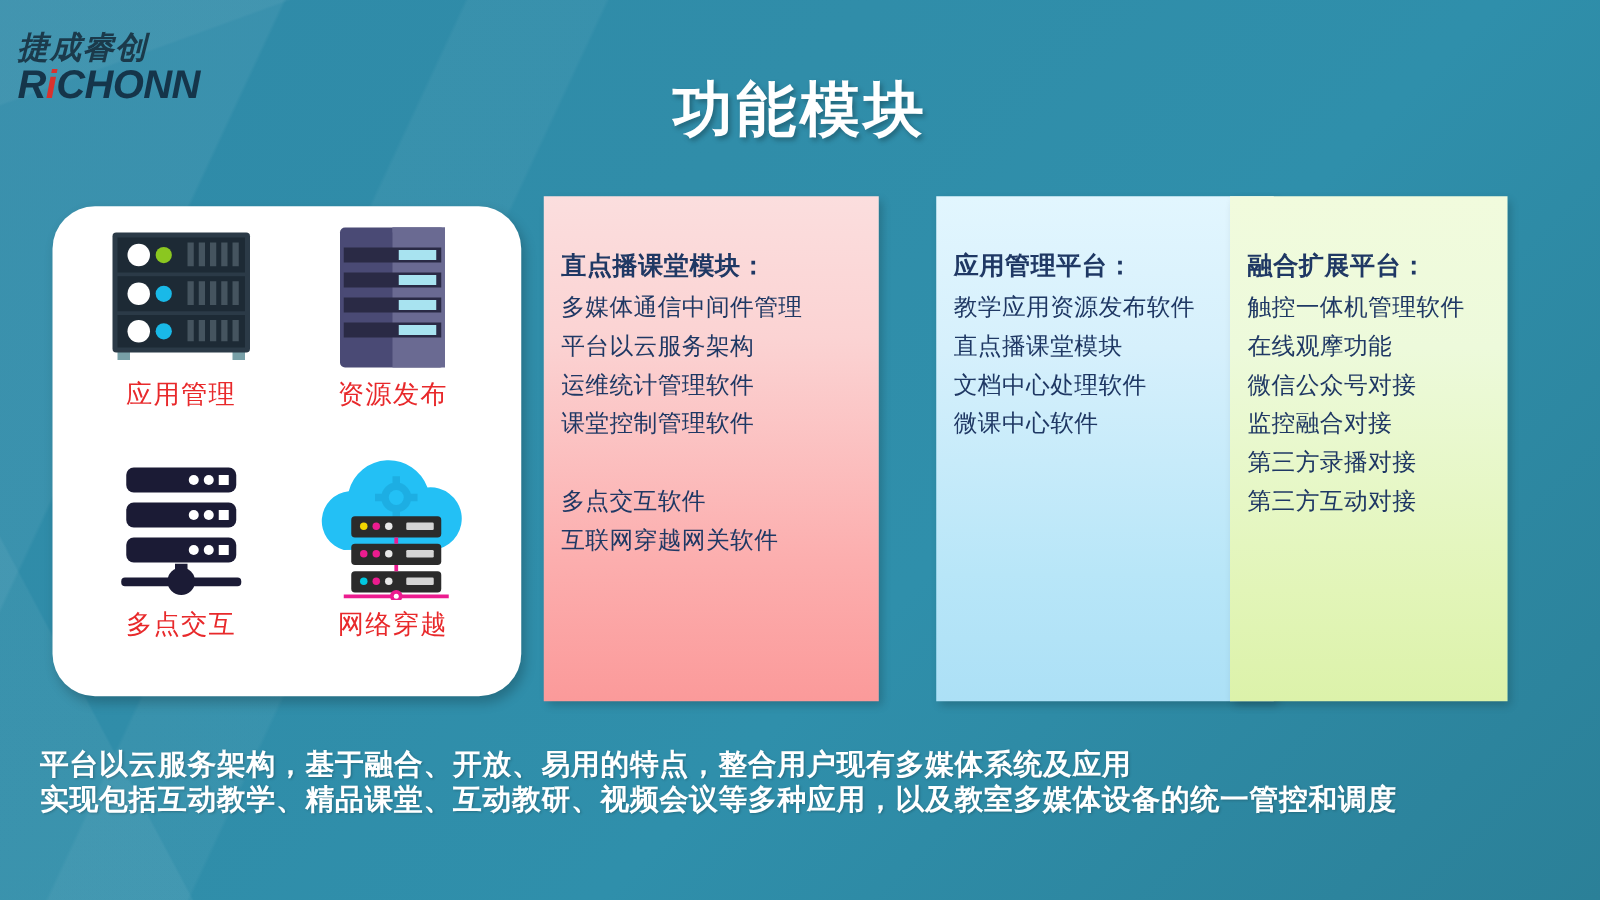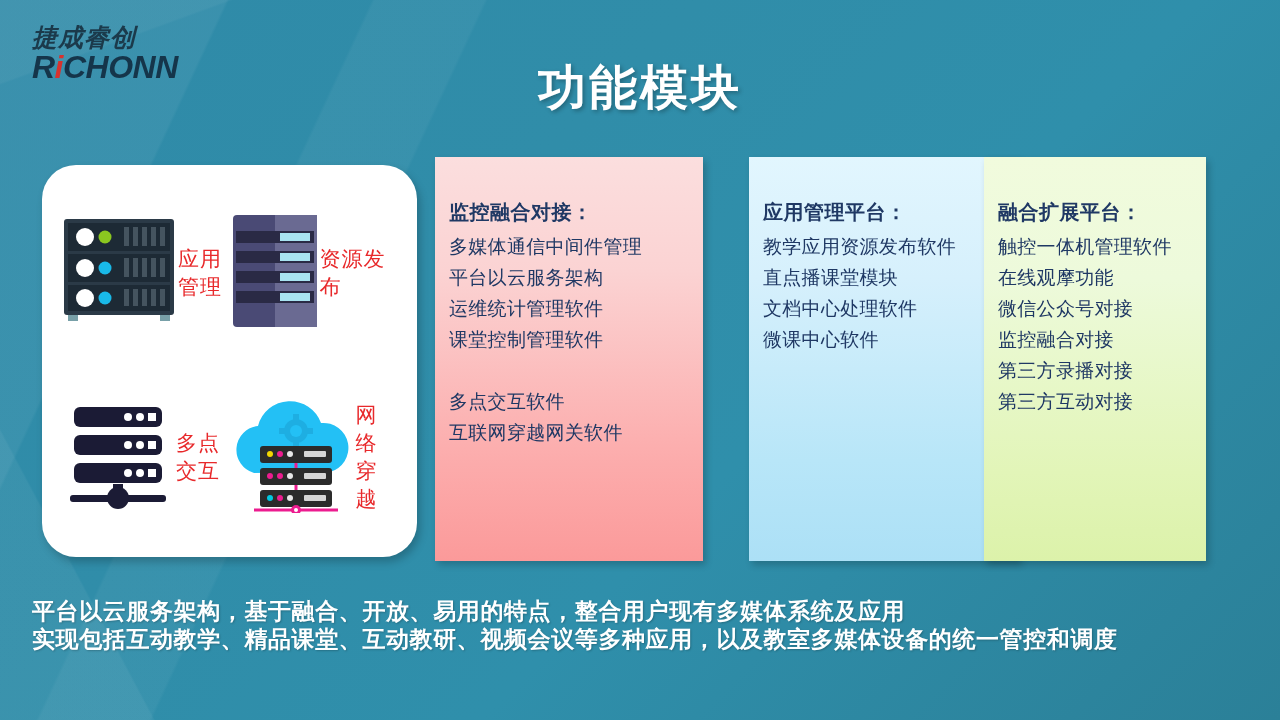--- a/index.html
+++ b/index.html
@@ -16,21 +16,21 @@
     overflow:hidden;
   }
   
   #slide:before{
     content:"";position:absolute;left:-80px;bottom:-140px;width:520px;height:520px;
     background:linear-gradient(70deg, rgba(255,255,255,0.05) 0 38%, rgba(255,255,255,0) 38.3% 100%);
     transform:rotate(-8deg);pointer-events:none;
   }
 
   
-  #logo{position:absolute;left:32px;top:24px;width:190px;height:62px;}
+  #logo{position:absolute;left:14px;top:24px;width:190px;height:62px;}
   #logo .cn{
     font-family:"DejaVu Sans","Liberation Sans",sans-serif;
     font-weight:bold;font-style:italic;font-size:25px;letter-spacing:1px;
     color:#1b3a4b;line-height:28px;white-space:nowrap;
   }
   #logo .en{
     font-family:"Liberation Sans",sans-serif;
     font-weight:bold;font-style:italic;font-size:32px;letter-spacing:-0.5px;
     color:#15354a;line-height:30px;white-space:nowrap;
   }
@@ -45,21 +45,21 @@
   }
 
   
   #iconcard{
     position:absolute;left:42px;top:165px;width:375px;height:392px;
     background:#ffffff;border-radius:34px;
     box-shadow:3px 5px 9px rgba(0,0,0,0.22);
     display:grid;grid-template-columns:1fr 1fr;grid-template-rows:1fr 1fr;
     padding:14px 18px 10px 18px;box-sizing:border-box;
   }
-  .iconcell{display:flex;flex-direction:row;align-items:center;justify-content:center;}
+  .iconcell{display:flex;flex-direction:column;align-items:center;}
   .iconcell .glyph{height:118px;display:flex;align-items:center;justify-content:center;}
   .iconcell .cap{
     margin-top:4px;font-size:21px;color:#e8292b;font-weight:normal;
     font-family:"DejaVu Sans","Liberation Sans",sans-serif;letter-spacing:1px;
   }
 
   
   .panel{
     position:absolute;top:157px;height:404px;box-sizing:border-box;
     padding:42px 0 0 14px;
@@ -236,21 +236,21 @@
           <circle cx="66" cy="113" r="5" fill="#ec1c8f"></circle>
           <circle cx="66" cy="113" r="2" fill="#ffffff"></circle>
         </svg>
       </div>
       <div class="cap">网络穿越</div>
     </div>
 
   </div>
 
   <div class="panel" id="panel-1">
-    <div class="ptitle">监控融合对接：</div>
+    <div class="ptitle">直点播课堂模块：</div>
     <ul>
       <li>多媒体通信中间件管理</li>
       <li>平台以云服务架构</li>
       <li>运维统计管理软件</li>
       <li>课堂控制管理软件</li>
       <li class="spacer">&nbsp;</li>
       <li>多点交互软件</li>
       <li>互联网穿越网关软件</li>
     </ul>
   </div>

